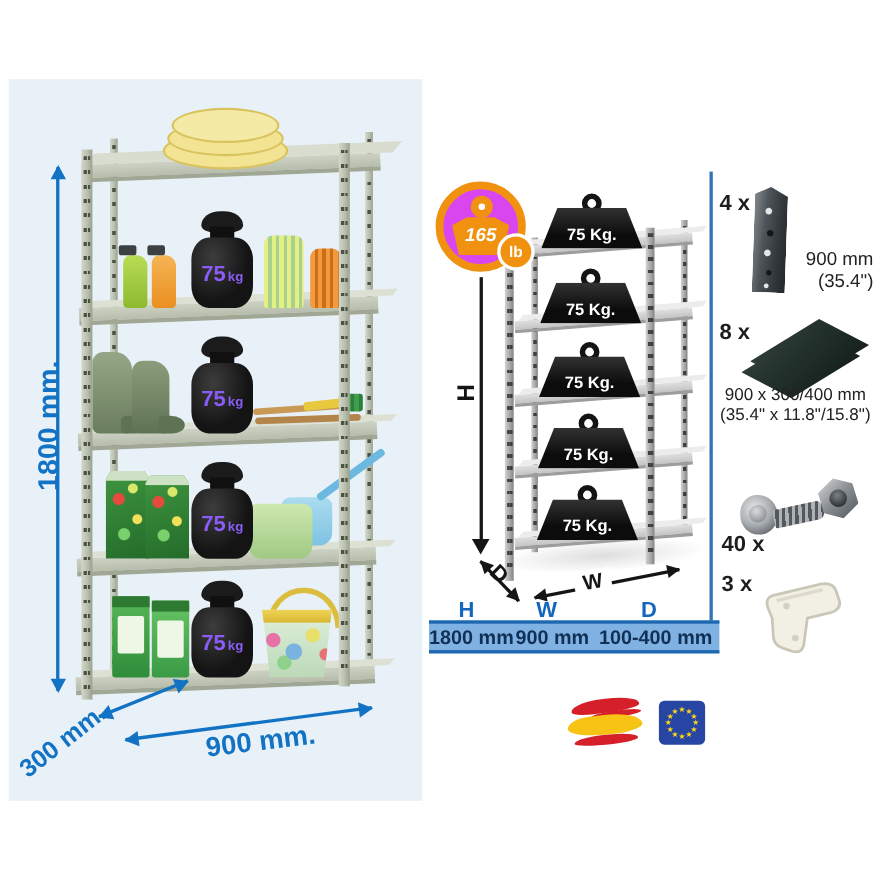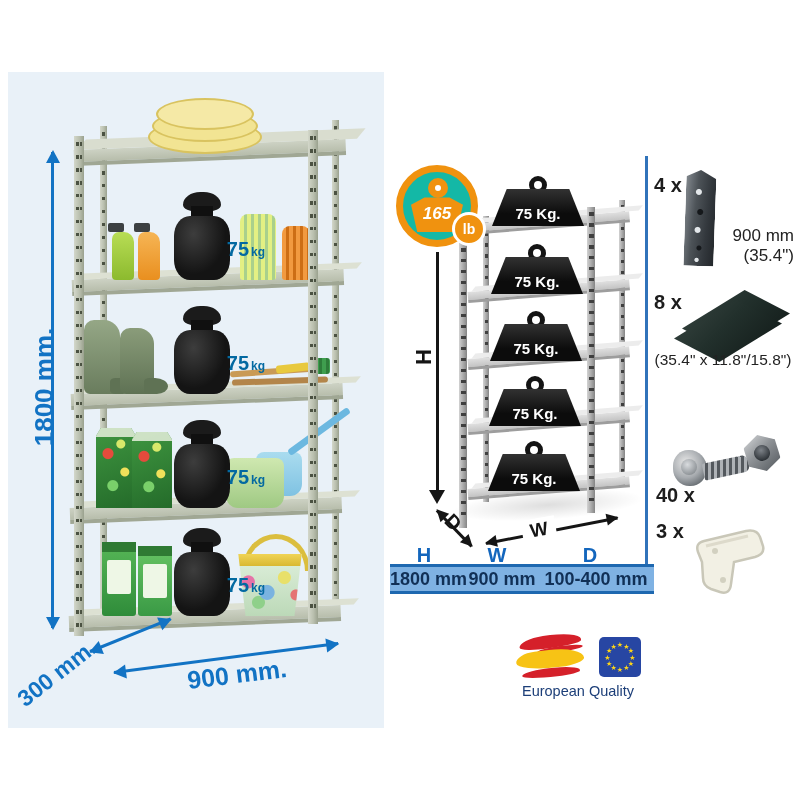--- a/index.html
+++ b/index.html
@@ -21,21 +21,21 @@
     background:#dde1d3;transform:skewX(-42deg);}
   .shelf.topshelf::before{top:-10px;height:10px;background:#d9ddcf;}
 
   
   .kweight{position:absolute;width:56px;height:88px;z-index:4;}
   .kweight .cap{position:absolute;left:50%;top:0;transform:translateX(-50%);width:38px;height:20px;
     background:#1b1b1b;border-radius:50% 50% 42% 42%/70% 70% 40% 40%;}
   .kweight .neck{position:absolute;left:50%;top:14px;transform:translateX(-50%);width:22px;height:14px;background:#101010;}
   .kweight .kbody{position:absolute;left:0;top:24px;width:100%;height:64px;
     background:radial-gradient(ellipse at 35% 28%,#3d3d3d,#141414 62%);border-radius:16px/20px;}
-  .kweight .lbl{position:absolute;left:0;top:46px;width:100%;text-align:center;color:#0369a1;font-weight:bold;padding-left:44px;}
+  .kweight .lbl{position:absolute;left:0;top:46px;width:100%;text-align:center;color:#8b5cf6;font-weight:bold;}
   .kweight .lbl b{font-size:20px;letter-spacing:0;}
   .kweight .lbl small{font-size:12px;margin-left:2px;font-weight:bold;}
 
   
   .darrow{position:absolute;height:3px;background:#1273c4;transform-origin:left center;z-index:6;}
   .darrow::before,.darrow::after{content:"";position:absolute;top:50%;transform:translateY(-50%);
     border-top:7px solid transparent;border-bottom:7px solid transparent;}
   .darrow::before{left:-1px;border-right:13px solid #1273c4;}
   .darrow::after{right:-1px;border-left:13px solid #1273c4;}
   .vdarrow{position:absolute;width:3px;background:#1273c4;z-index:6;}
@@ -105,21 +105,21 @@
   .blk-darrow::before,.blk-darrow::after{content:"";position:absolute;top:50%;transform:translateY(-50%);
     border-top:6px solid transparent;border-bottom:6px solid transparent;}
   .blk-darrow::before{left:-1px;border-right:12px solid #151515;}
   .blk-darrow::after{right:-1px;border-left:12px solid #151515;}
   .hline{position:absolute;width:2.5px;background:#151515;z-index:6;}
   .hline::after{content:"";position:absolute;left:50%;bottom:-12px;transform:translateX(-50%);
     border-left:8px solid transparent;border-right:8px solid transparent;border-top:14px solid #151515;}
 
   
   #cap-ring{position:absolute;left:396px;top:165px;width:82px;height:82px;border:7px solid #f0920f;
-    border-radius:50%;background:#14b8a6;box-sizing:border-box;z-index:8;}
+    border-radius:50%;background:#d946ef;box-sizing:border-box;z-index:8;}
   #cap-kb-handle{position:absolute;left:25px;top:6px;width:20px;height:20px;border:7px solid #f0920f;
     border-radius:50%;box-sizing:border-box;background:#fff;}
   #cap-kb-body{position:absolute;left:8px;top:20px;width:52px;height:40px;background:#f0920f;
     clip-path:polygon(12% 100%,0 32%,26% 14%,74% 14%,100% 32%,88% 100%);}
   #cap-kb-body span{position:absolute;left:0;top:12px;width:100%;text-align:center;color:#fff;
     font-weight:bold;font-size:17px;}
   #cap-lb{position:absolute;left:452px;top:212px;width:34px;height:34px;background:#f0920f;
     border:3px solid #fff;border-radius:50%;box-sizing:border-box;z-index:9;
     display:flex;align-items:center;justify-content:center;color:#fff;font-weight:bold;font-size:14px;}
 
@@ -332,20 +332,21 @@
     <div id="part-post-img"></div>
     <div class="part-dims" style="left:722px;top:226px;width:72px;text-align:right;">
       <div>900 mm</div>
       <div>(35.4")</div>
     </div>
 
     <div class="part-qty" style="left:654px;top:291px;">8 x</div>
     <div class="ppanel" style="left:682px;top:290px;"></div>
     <div class="ppanel" style="left:674px;top:300px;"></div>
     <div class="part-dims" style="left:650px;top:351px;width:146px;text-align:center;font-size:15.5px;">
+      <div>900 x 300/400 mm</div>
       <div>(35.4" x 11.8"/15.8")</div>
     </div>
 
     <div class="part-qty" style="left:656px;top:436px;margin-top:48px;">40 x</div>
     <div id="bolt-head"></div>
     <div id="bolt-shaft"></div>
     <div id="bolt-nut"></div>
 
     <div class="part-qty" style="left:656px;top:520px;">3 x</div>
     <svg style="position:absolute;left:684px;top:520px;" width="84" height="84" viewBox="0 0 84 84">
@@ -375,16 +376,15 @@
               <text x="21" y="35">★</text>
                 <text x="14.7" y="33.3">★</text>
                 <text x="10.2" y="28.8">★</text>
               <text x="8.5" y="22.5">★</text>
                 <text x="10.2" y="16.3">★</text>
                 <text x="14.7" y="11.7">★</text>
             </g>
           </svg>
         </div>
       </div>
-      <div id="badge-subtitle">European Quality</div>
     </div>
   </section>
 </div>
 
 </body></html>

